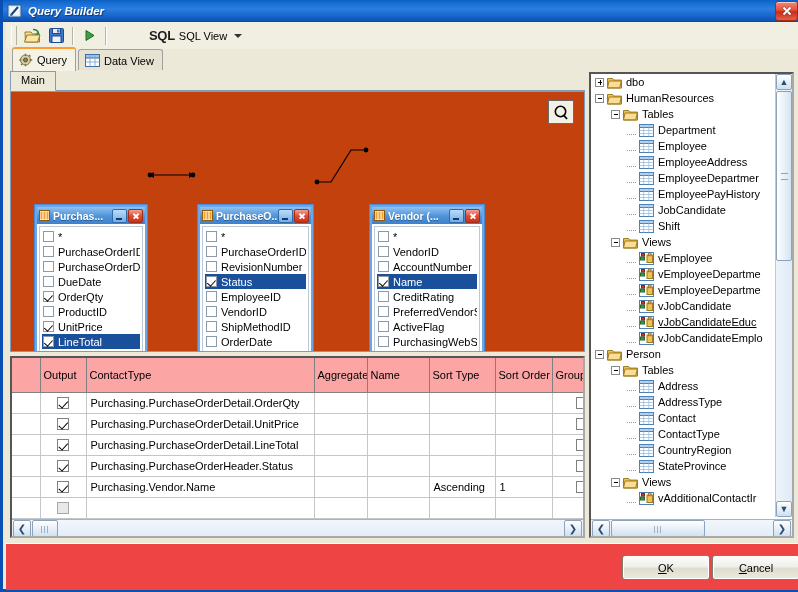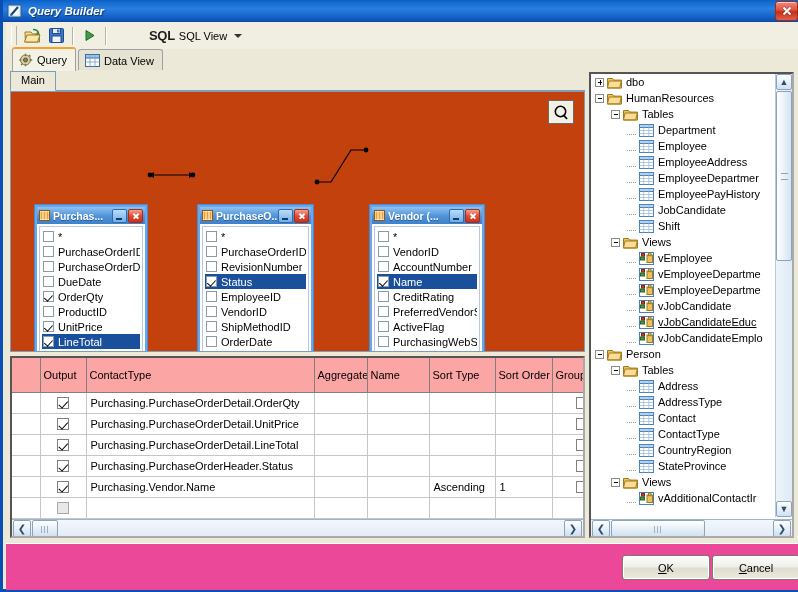--- a/index.html
+++ b/index.html
@@ -169,21 +169,21 @@
     background:linear-gradient(to right,#eef4fb,#dfeaf5);border-left:1px solid #b8c9da;}
   .vbtn{width:16px;height:16px;border:1px solid #8ba3bd;border-radius:2px;
     background:linear-gradient(to bottom,#ffffff,#cfe0f0);display:flex;align-items:center;justify-content:center;color:#2a4b72;font-size:9px;cursor:pointer;box-sizing:border-box;}
   .vthumb{position:absolute;left:0;top:17px;width:16px;height:170px;border:1px solid #8ba3bd;border-radius:2px;
     background:linear-gradient(to right,#ffffff,#d4e3f2);display:flex;align-items:center;justify-content:center;cursor:pointer;box-sizing:border-box;}
   .vgrip{width:7px;height:5px;border-top:1px solid #8ba3bd;border-bottom:1px solid #8ba3bd;}
   .rhscroll{position:absolute;left:0;bottom:0;width:201px;height:17px;
     background:linear-gradient(to bottom,#f3f7fc,#e3ecf6);border-top:1px solid #9db4cc;display:flex;align-items:center;box-sizing:border-box;}
 
   
-  .footer{position:absolute;left:3px;top:543px;width:792px;height:46px;background:#ec4899;
+  .footer{position:absolute;left:3px;top:543px;width:792px;height:46px;background:#ef4444;
     border-top:1px solid #fff;}
   .dlgbtn{position:absolute;top:11px;width:86px;height:23px;
     background:linear-gradient(to bottom,#fdfdfd 0%,#f0f0ea 45%,#dfdcd0 55%,#eceade 100%);
     border:1px solid #7b7b6e;border-radius:3px;font-size:11px;color:#000;
     display:flex;align-items:center;justify-content:center;cursor:pointer;
     box-shadow:inset 0 0 0 1px #fff;}
   .dlgbtn u{text-decoration:underline;}
   svg{display:block;}
 </style>
 </head>

